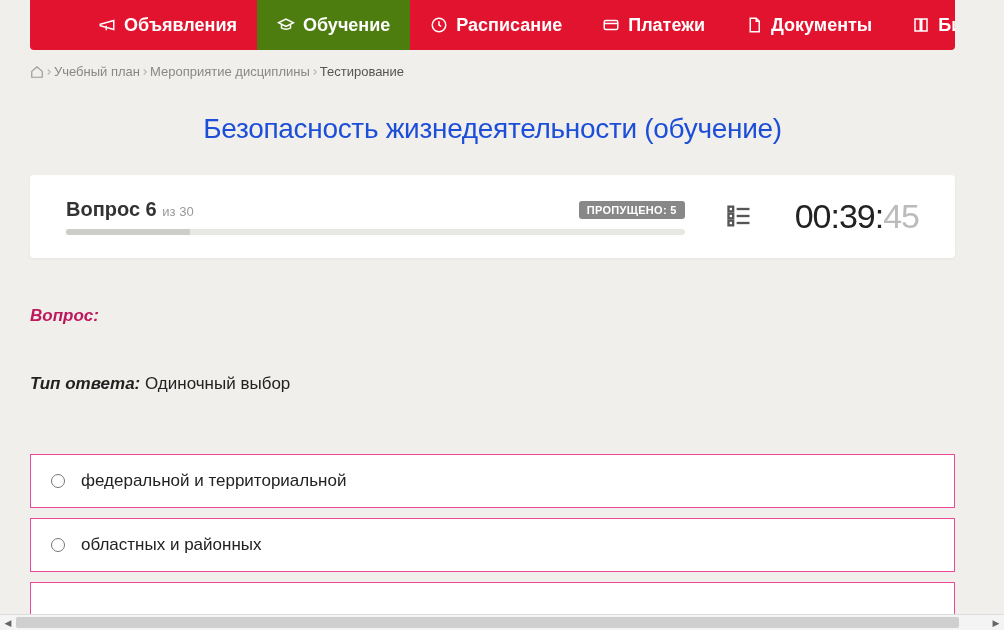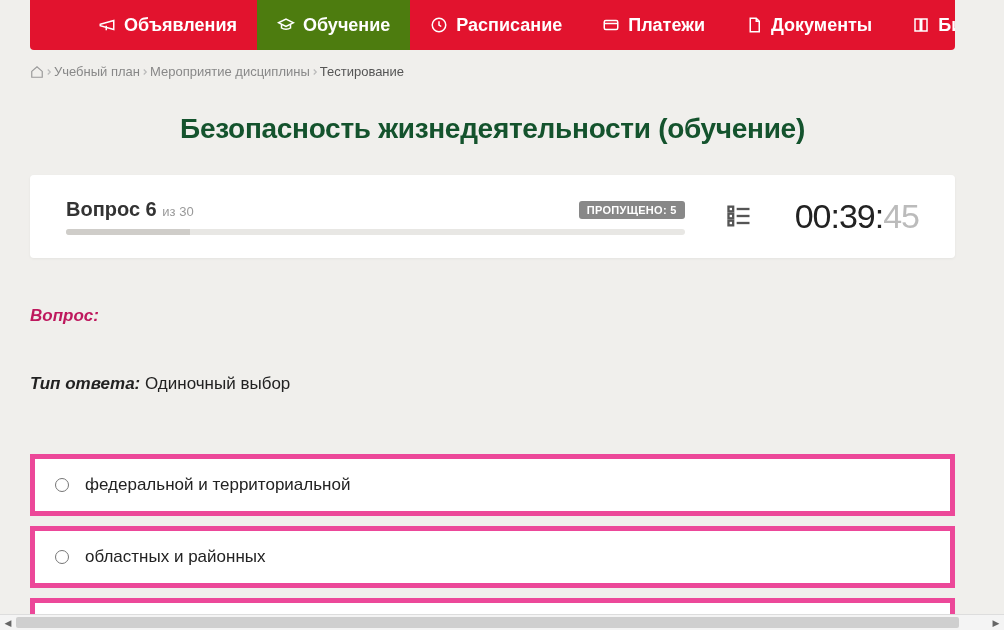--- a/index.html
+++ b/index.html
@@ -50,23 +50,23 @@
     align-items: center;
     padding: 14px 0;
     font-size: 13px;
     color: #888;
   }
   .breadcrumb svg { flex: 0 0 auto; }
   .breadcrumb .crumb { cursor: pointer; }
   .breadcrumb .crumb.current { color: #555; cursor: default; text-align: center; }
   .page-title {
     text-align: center;
-    color: #14532d;
+    color: #1d4ed8;
     font-size: 28px;
-    font-weight: 700;
+    font-weight: 400;
     margin: 20px 0 30px;
     letter-spacing: -0.3px;
   }
   .status-card {
     background: #fff;
     border-radius: 4px;
     box-shadow: 0 1px 3px rgba(0,0,0,0.05);
     display: flex;
     align-items: center;
     padding: 22px 36px;
@@ -149,21 +149,21 @@
     color: #222;
   }
   .ans-type-label {
     font-style: italic;
     font-weight: 700;
   }
   .answers {
     margin-top: 60px;
   }
   .answer-option {
-    border: 5px solid #ec4899;
+    border: 1px solid #ec4899;
     background: #fff;
     padding: 16px 20px;
     margin-bottom: 10px;
     display: flex;
     align-items: center;
     gap: 16px;
     cursor: pointer;
     font-size: 17px;
     color: #222;
   }

